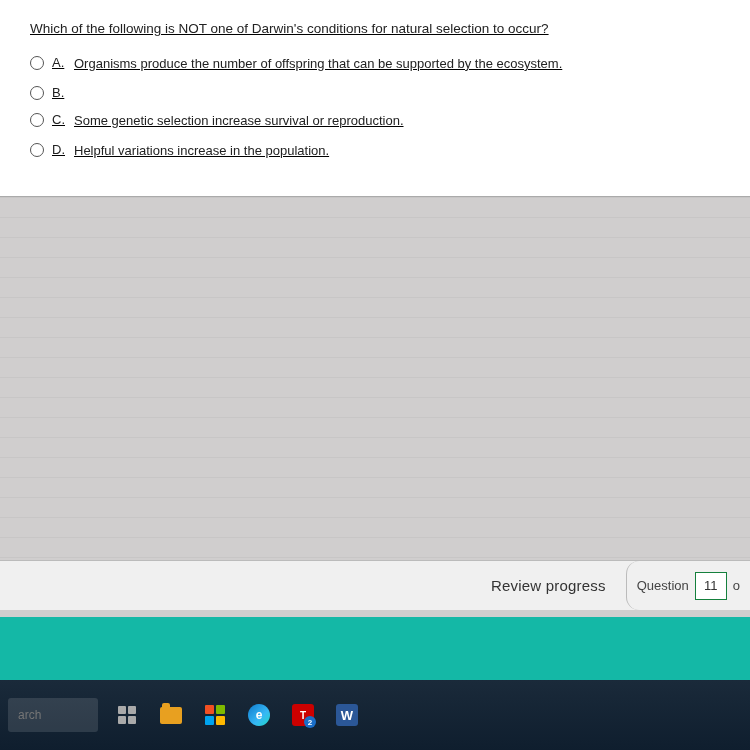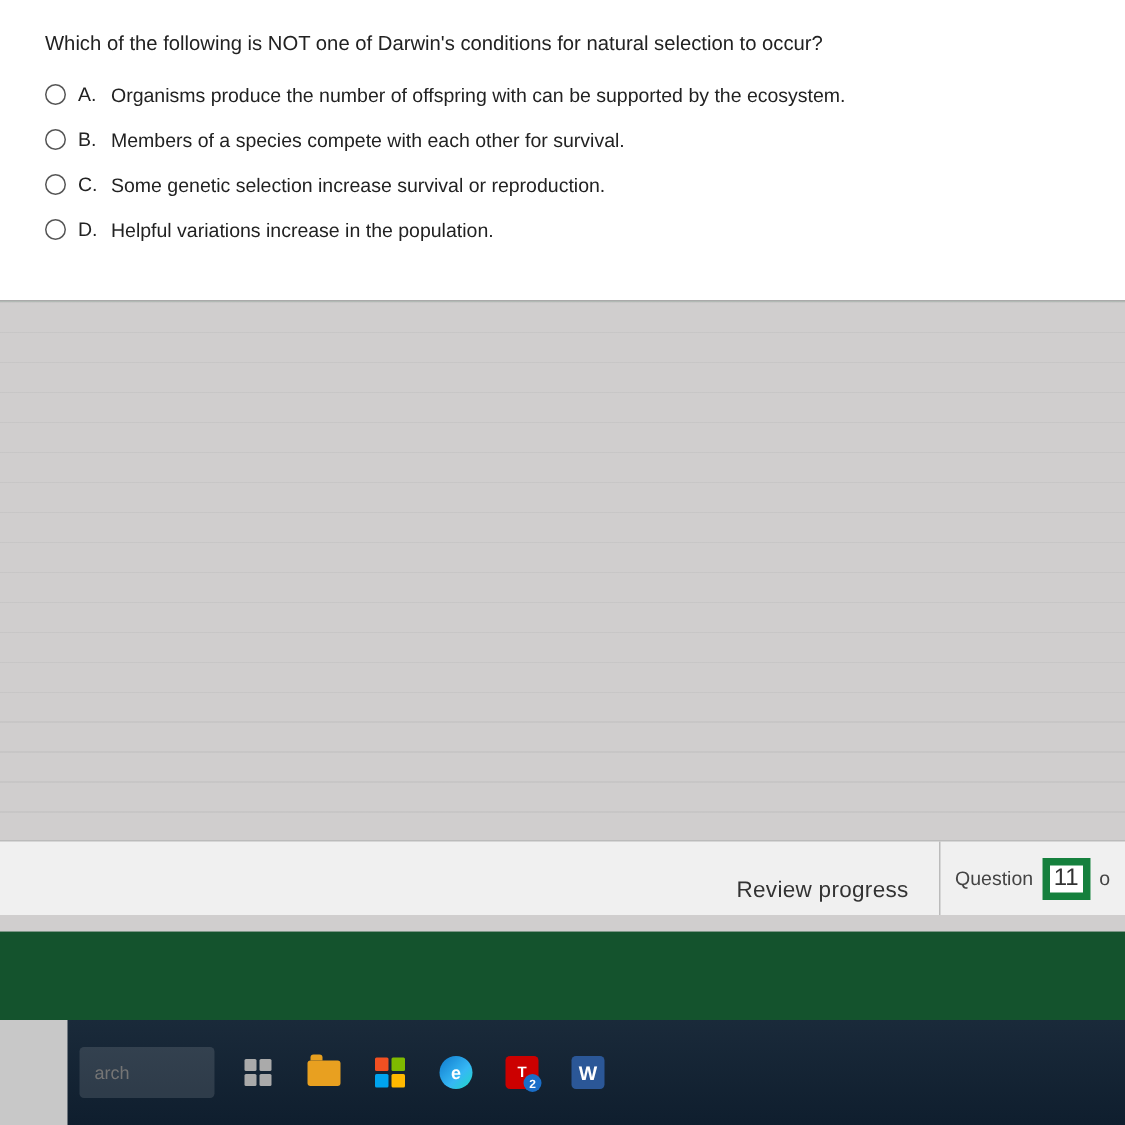--- a/index.html
+++ b/index.html
@@ -14,22 +14,23 @@
       overflow: hidden;
       background: #c8c8c8;
       font-family: Arial, sans-serif;
       position: relative;
     }
 
     
     .main-content {
       width: 750px;
       height: 680px;
-      background: #14532d;
-      position: relative;
+      background: #14b8a6;
+      position: relative;
+      text-decoration: underline;
     }
 
     
     .question-card {
       background: #ffffff;
       margin: 0;
       padding: 20px 30px 24px 30px;
       border-bottom: 1px solid #aaa;
       position: relative;
     }
@@ -88,21 +89,21 @@
     
     .bottom-bar {
       position: absolute;
       bottom: 70px;
       left: 0;
       right: 0;
       height: 50px;
       background: #f0f0f0;
       border-top: 1px solid #bbb;
       display: flex;
-      align-items: flex-end;
+      align-items: center;
       justify-content: flex-end;
       padding-right: 0;
     }
 
     .review-progress-btn {
       background: transparent;
       border: none;
       font-size: 15px;
       font-weight: 500;
       color: #333;
@@ -111,57 +112,57 @@
       letter-spacing: 0.2px;
     }
 
     .question-nav {
       display: flex;
       align-items: center;
       border-left: 1px solid #bbb;
       height: 100%;
       padding: 0 10px;
       gap: 6px;
+      border-radius: 13px;
     }
 
     .question-label {
       font-size: 13px;
       color: #444;
     }
 
     .question-number-box {
-      border: 5px solid #15803d;
+      border: 1px solid #15803d;
       background: #fff;
       width: 32px;
       height: 28px;
       display: flex;
       align-items: center;
       justify-content: center;
-      font-size: 16px;
+      font-size: 13px;
       color: #333;
     }
 
     .question-of {
       font-size: 13px;
       color: #444;
     }
 
     
     .taskbar {
       position: absolute;
       bottom: 0;
       left: 0;
       right: 0;
       height: 70px;
       background: linear-gradient(180deg, #1a2a3a 0%, #0f1e2e 100%);
       display: flex;
       align-items: center;
       padding: 0 8px;
       gap: 4px;
-      margin-left: 45px;
     }
 
     .search-bar {
       background: rgba(255,255,255,0.12);
       border: none;
       border-radius: 3px;
       color: #ccc;
       font-size: 12px;
       padding: 4px 10px;
       width: 90px;
@@ -293,27 +294,26 @@
 <body>
 
 <div class="main-content">
 
   <div class="question-card">
     <div class="question-text">Which of the following is NOT one of Darwin's conditions for natural selection to occur?</div>
 
     <div class="answer-option">
       <div class="radio-circle"></div>
       <span class="option-letter">A.</span>
-      <span class="option-text">Organisms produce the number of offspring with can be supported by the ecosystem.</span>
+      <span class="option-text">Organisms produce the number of offspring that can be supported by the ecosystem.</span>
     </div>
 
     <div class="answer-option">
       <div class="radio-circle"></div>
       <span class="option-letter">B.</span>
-      <span class="option-text">Members of a species compete with each other for survival.</span>
     </div>
 
     <div class="answer-option">
       <div class="radio-circle"></div>
       <span class="option-letter">C.</span>
       <span class="option-text">Some genetic selection increase survival or reproduction.</span>
     </div>
 
     <div class="answer-option">
       <div class="radio-circle"></div>

